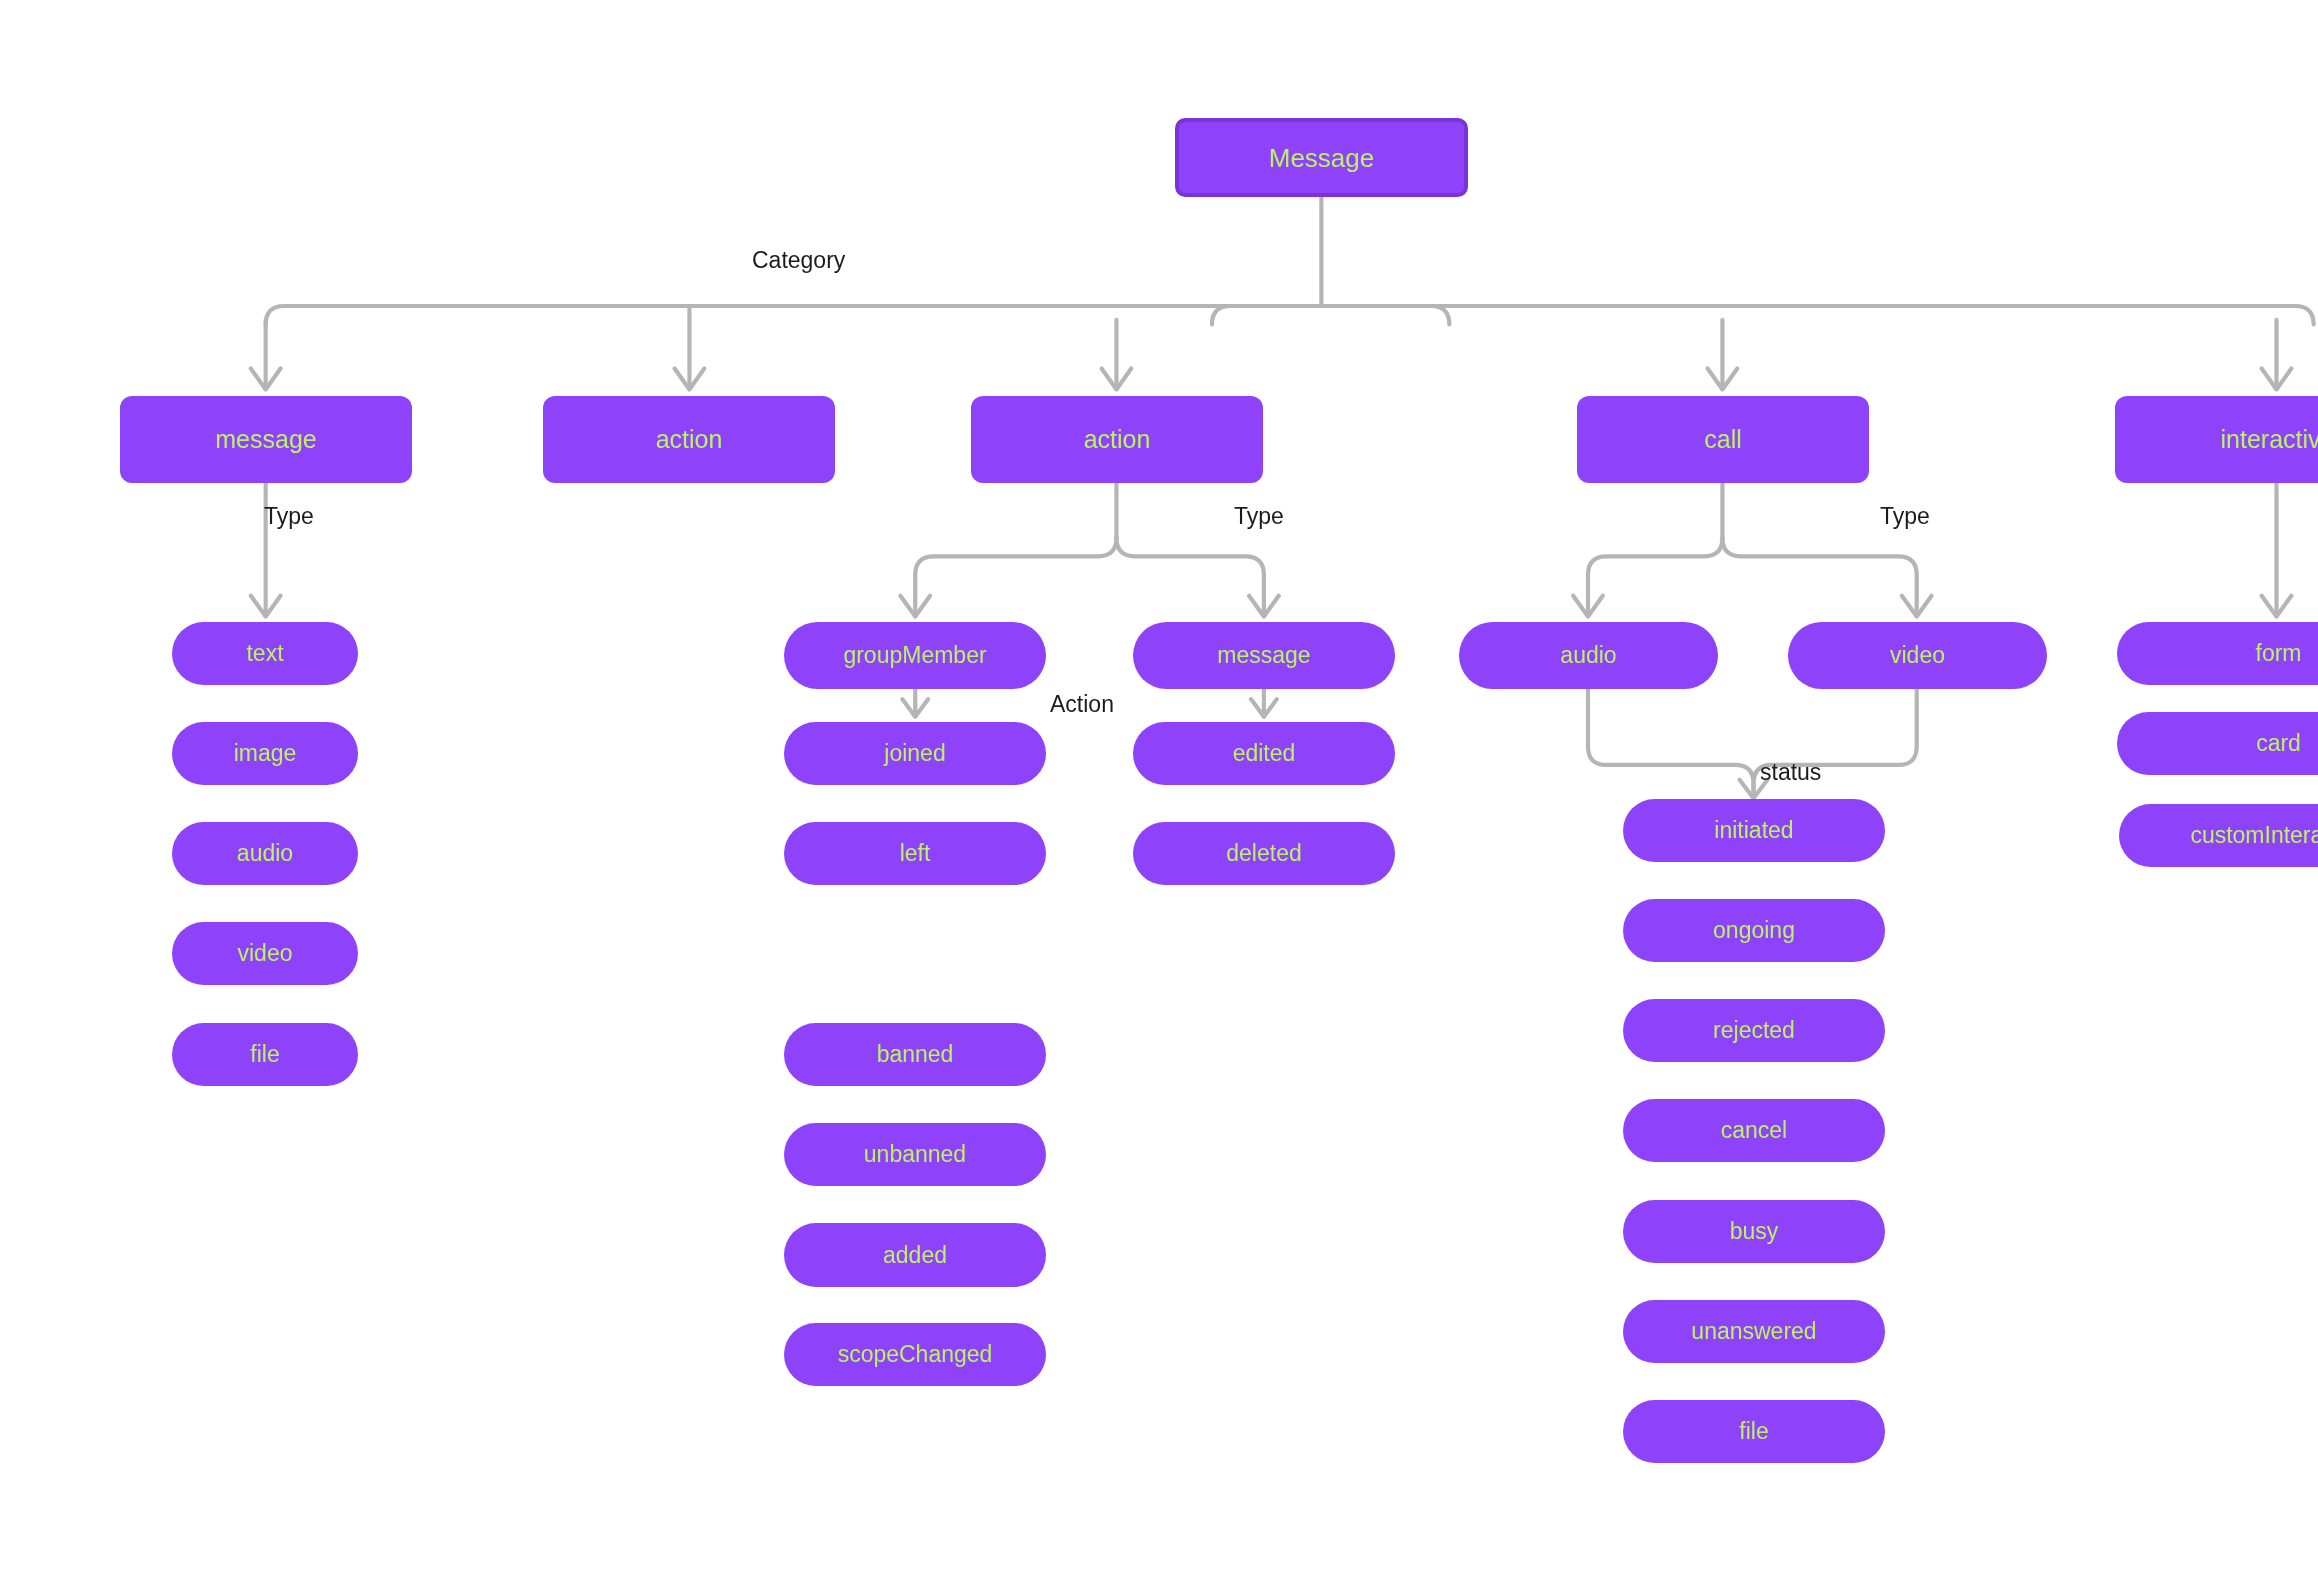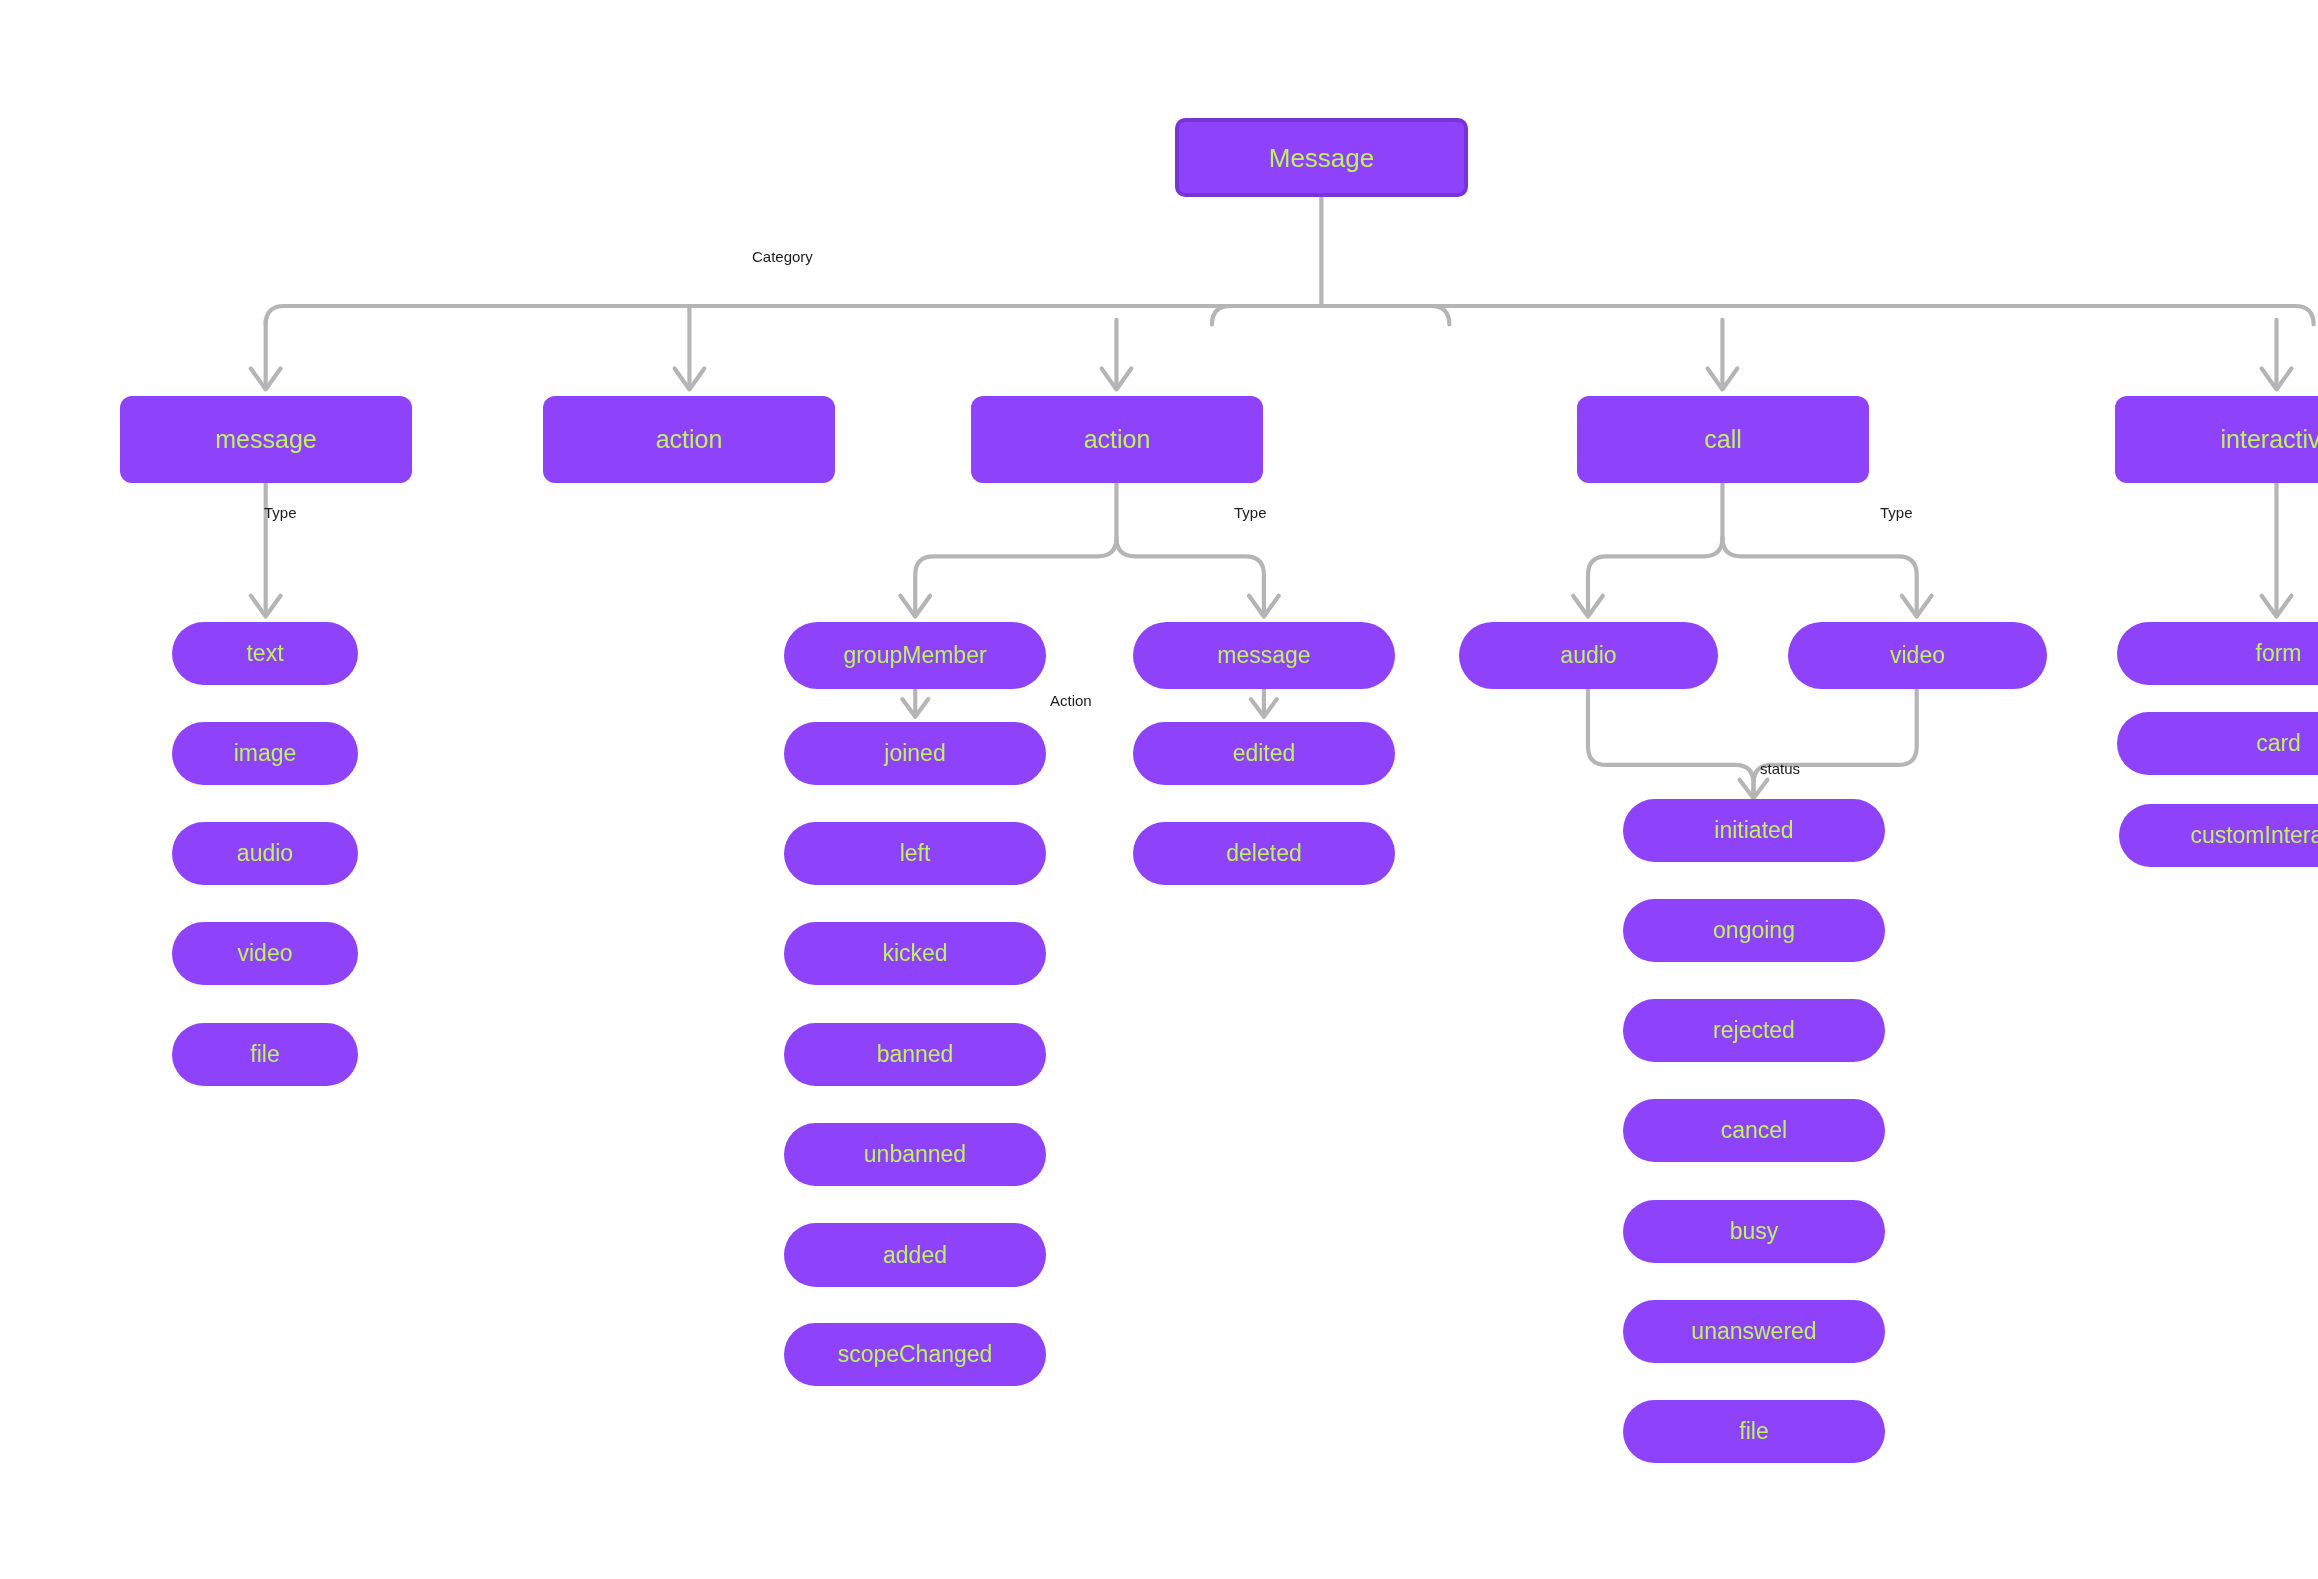--- a/index.html
+++ b/index.html
@@ -62,21 +62,21 @@
     border-radius: 12px;
     font-size: 25px;
   }
   .node.leaf {
     border-radius: 463px;
     font-size: 23px;
   }
   .edge-label {
     position: absolute;
     color: #1c1c1c;
-    font-size: 15px;
+    font-size: 23px;
     line-height: 1;
     white-space: nowrap;
   }
 </style>
 </head>
 <body>
 
 <div id="diagram-root">
 
   <svg class="edge-layer" viewBox="0 0 5474 3406" preserveAspectRatio="none">
@@ -150,21 +150,20 @@
   <div class="node leaf" style="left:172px; top:722px; width:186px; height:63px;">image</div>
   <div class="node leaf" style="left:172px; top:822px; width:186px; height:63px;">audio</div>
   <div class="node leaf" style="left:172px; top:922px; width:186px; height:63px;">video</div>
   <div class="node leaf" style="left:172px; top:1023px; width:186px; height:63px;">file</div>
 
   <div class="node leaf" style="left:784px; top:622px; width:262px; height:67px;">groupMember</div>
   <div class="node leaf" style="left:1133px; top:622px; width:262px; height:67px;">message</div>
 
   <div class="node leaf" style="left:784px; top:722px; width:262px; height:63px;">joined</div>
   <div class="node leaf" style="left:784px; top:822px; width:262px; height:63px;">left</div>
-  <div class="node leaf" style="left:784px; top:922px; width:262px; height:63px;">kicked</div>
   <div class="node leaf" style="left:784px; top:1023px; width:262px; height:63px;">banned</div>
   <div class="node leaf" style="left:784px; top:1123px; width:262px; height:63px;">unbanned</div>
   <div class="node leaf" style="left:784px; top:1223px; width:262px; height:64px;">added</div>
   <div class="node leaf" style="left:784px; top:1323px; width:262px; height:63px;">scopeChanged</div>
 
   <div class="node leaf" style="left:1133px; top:722px; width:262px; height:63px;">edited</div>
   <div class="node leaf" style="left:1133px; top:822px; width:262px; height:63px;">deleted</div>
 
   <div class="node leaf" style="left:1459px; top:622px; width:259px; height:67px;">audio</div>
   <div class="node leaf" style="left:1788px; top:622px; width:259px; height:67px;">video</div>

